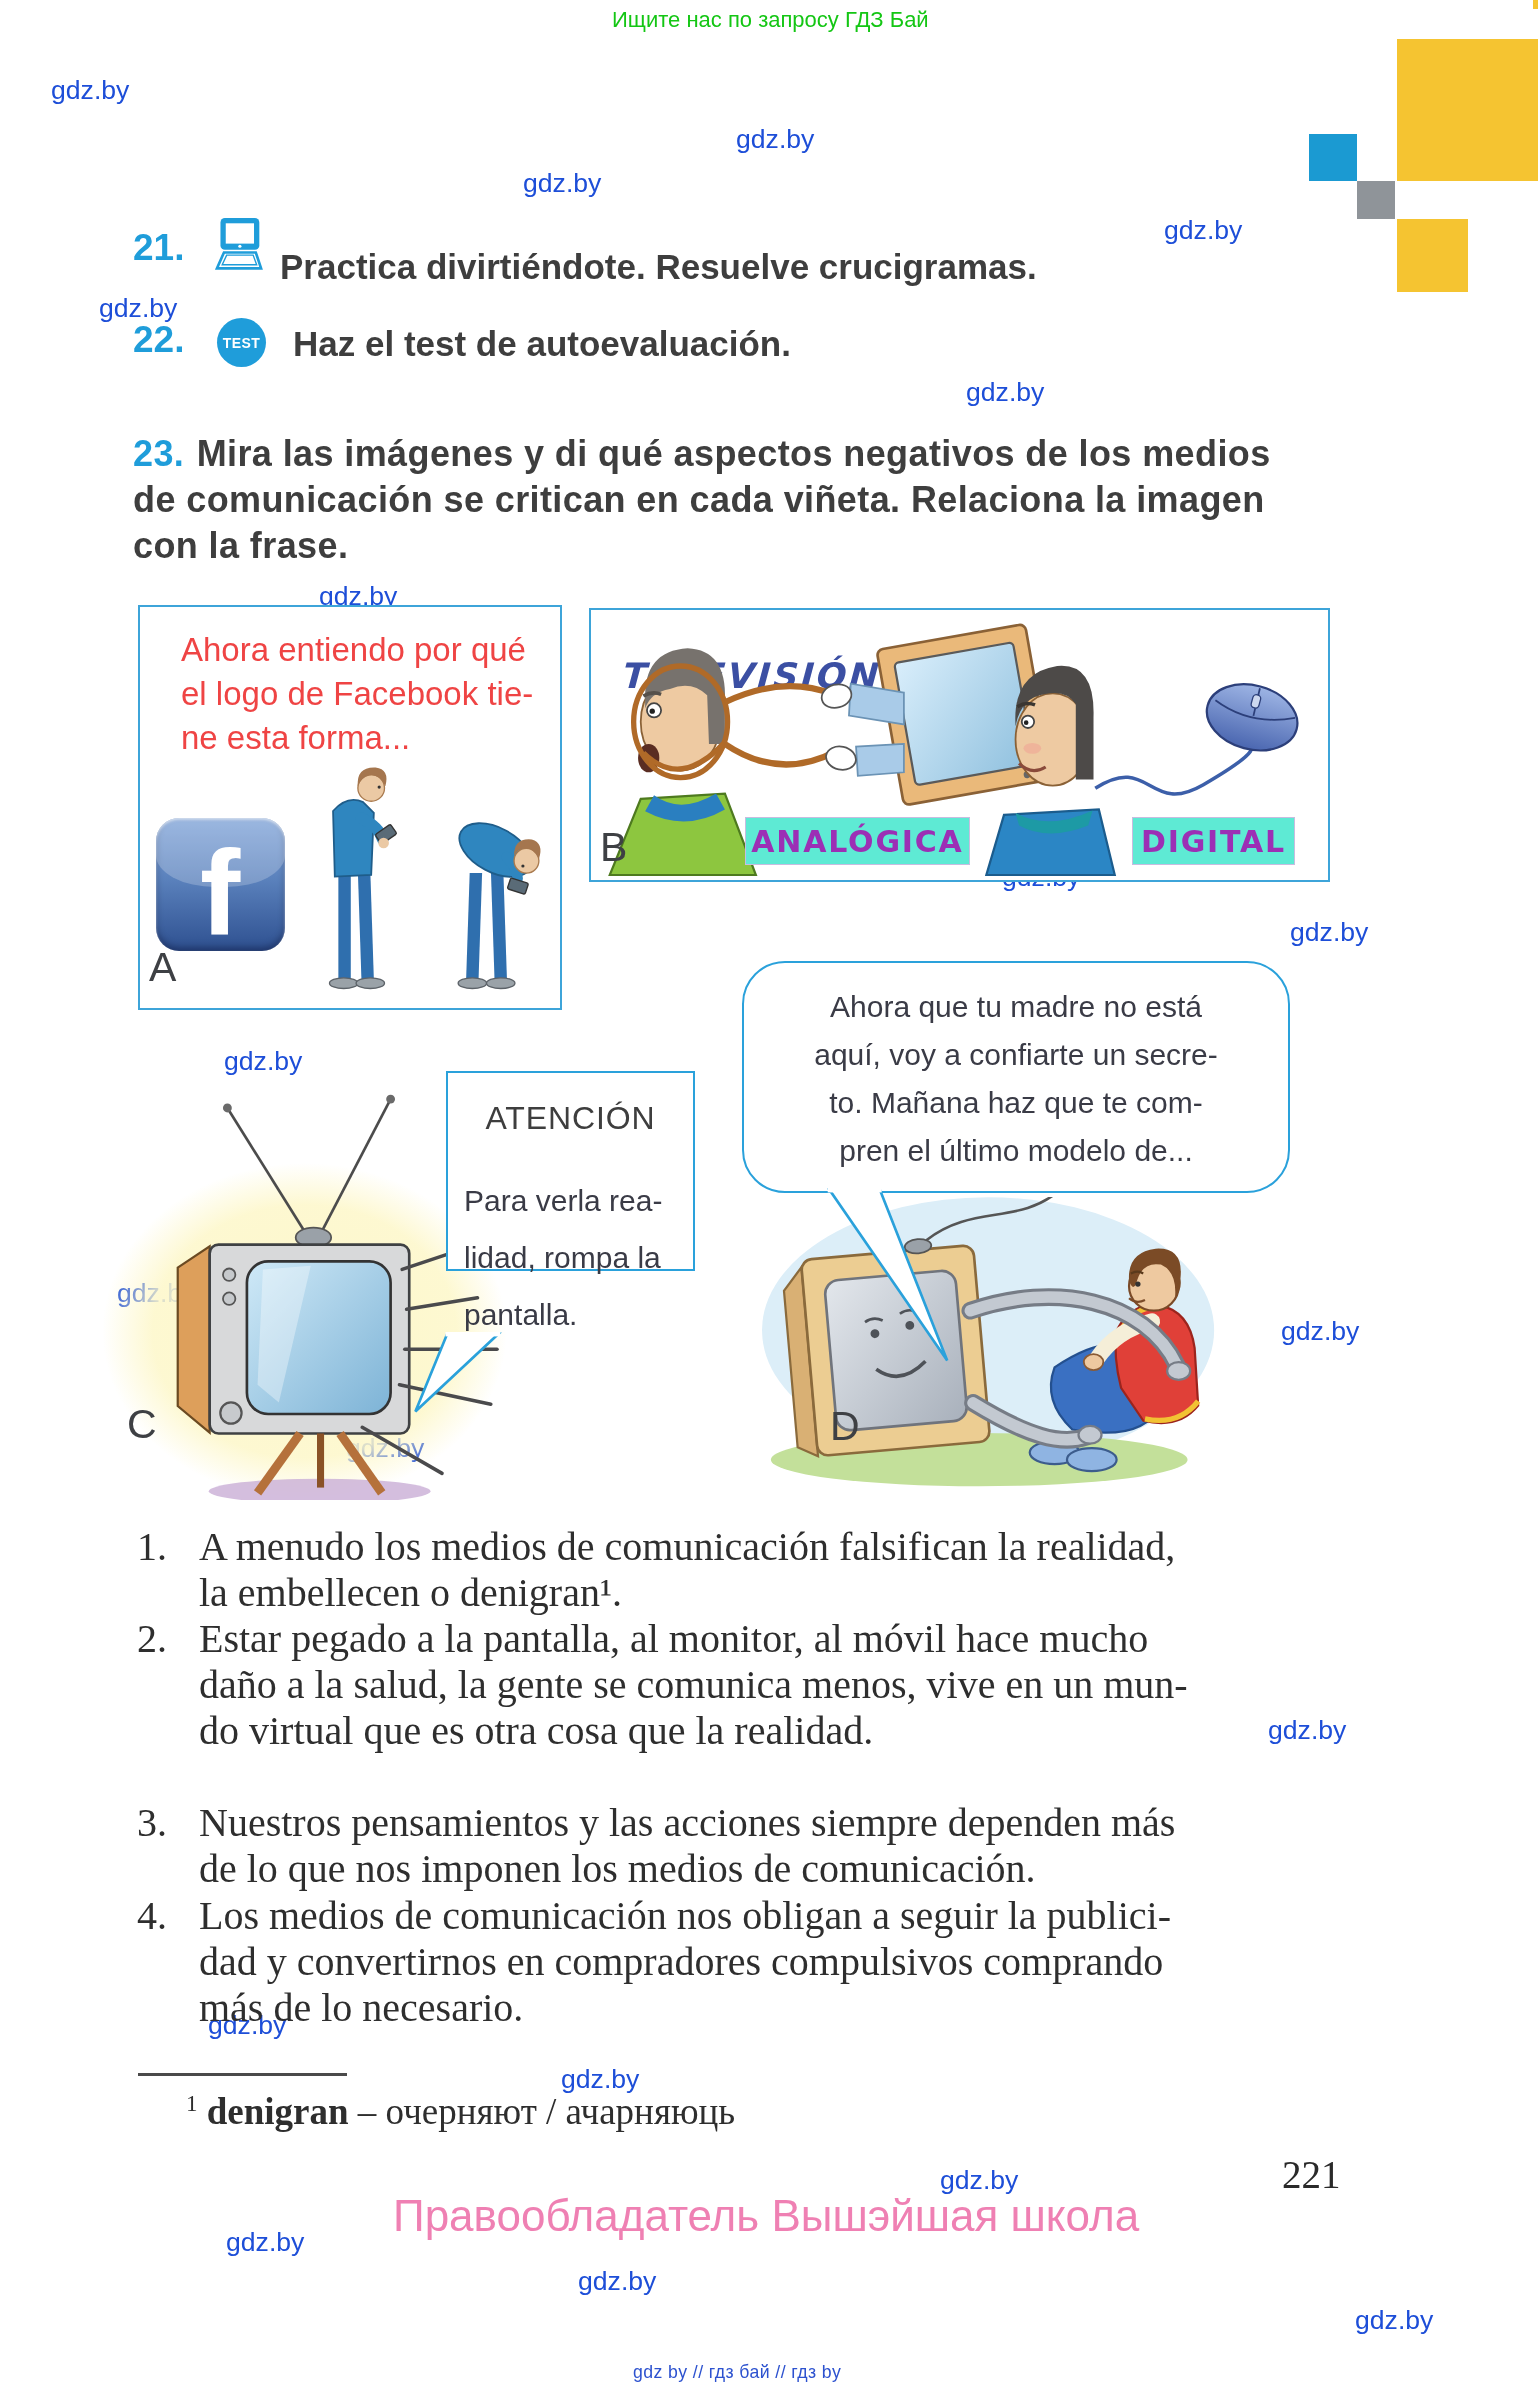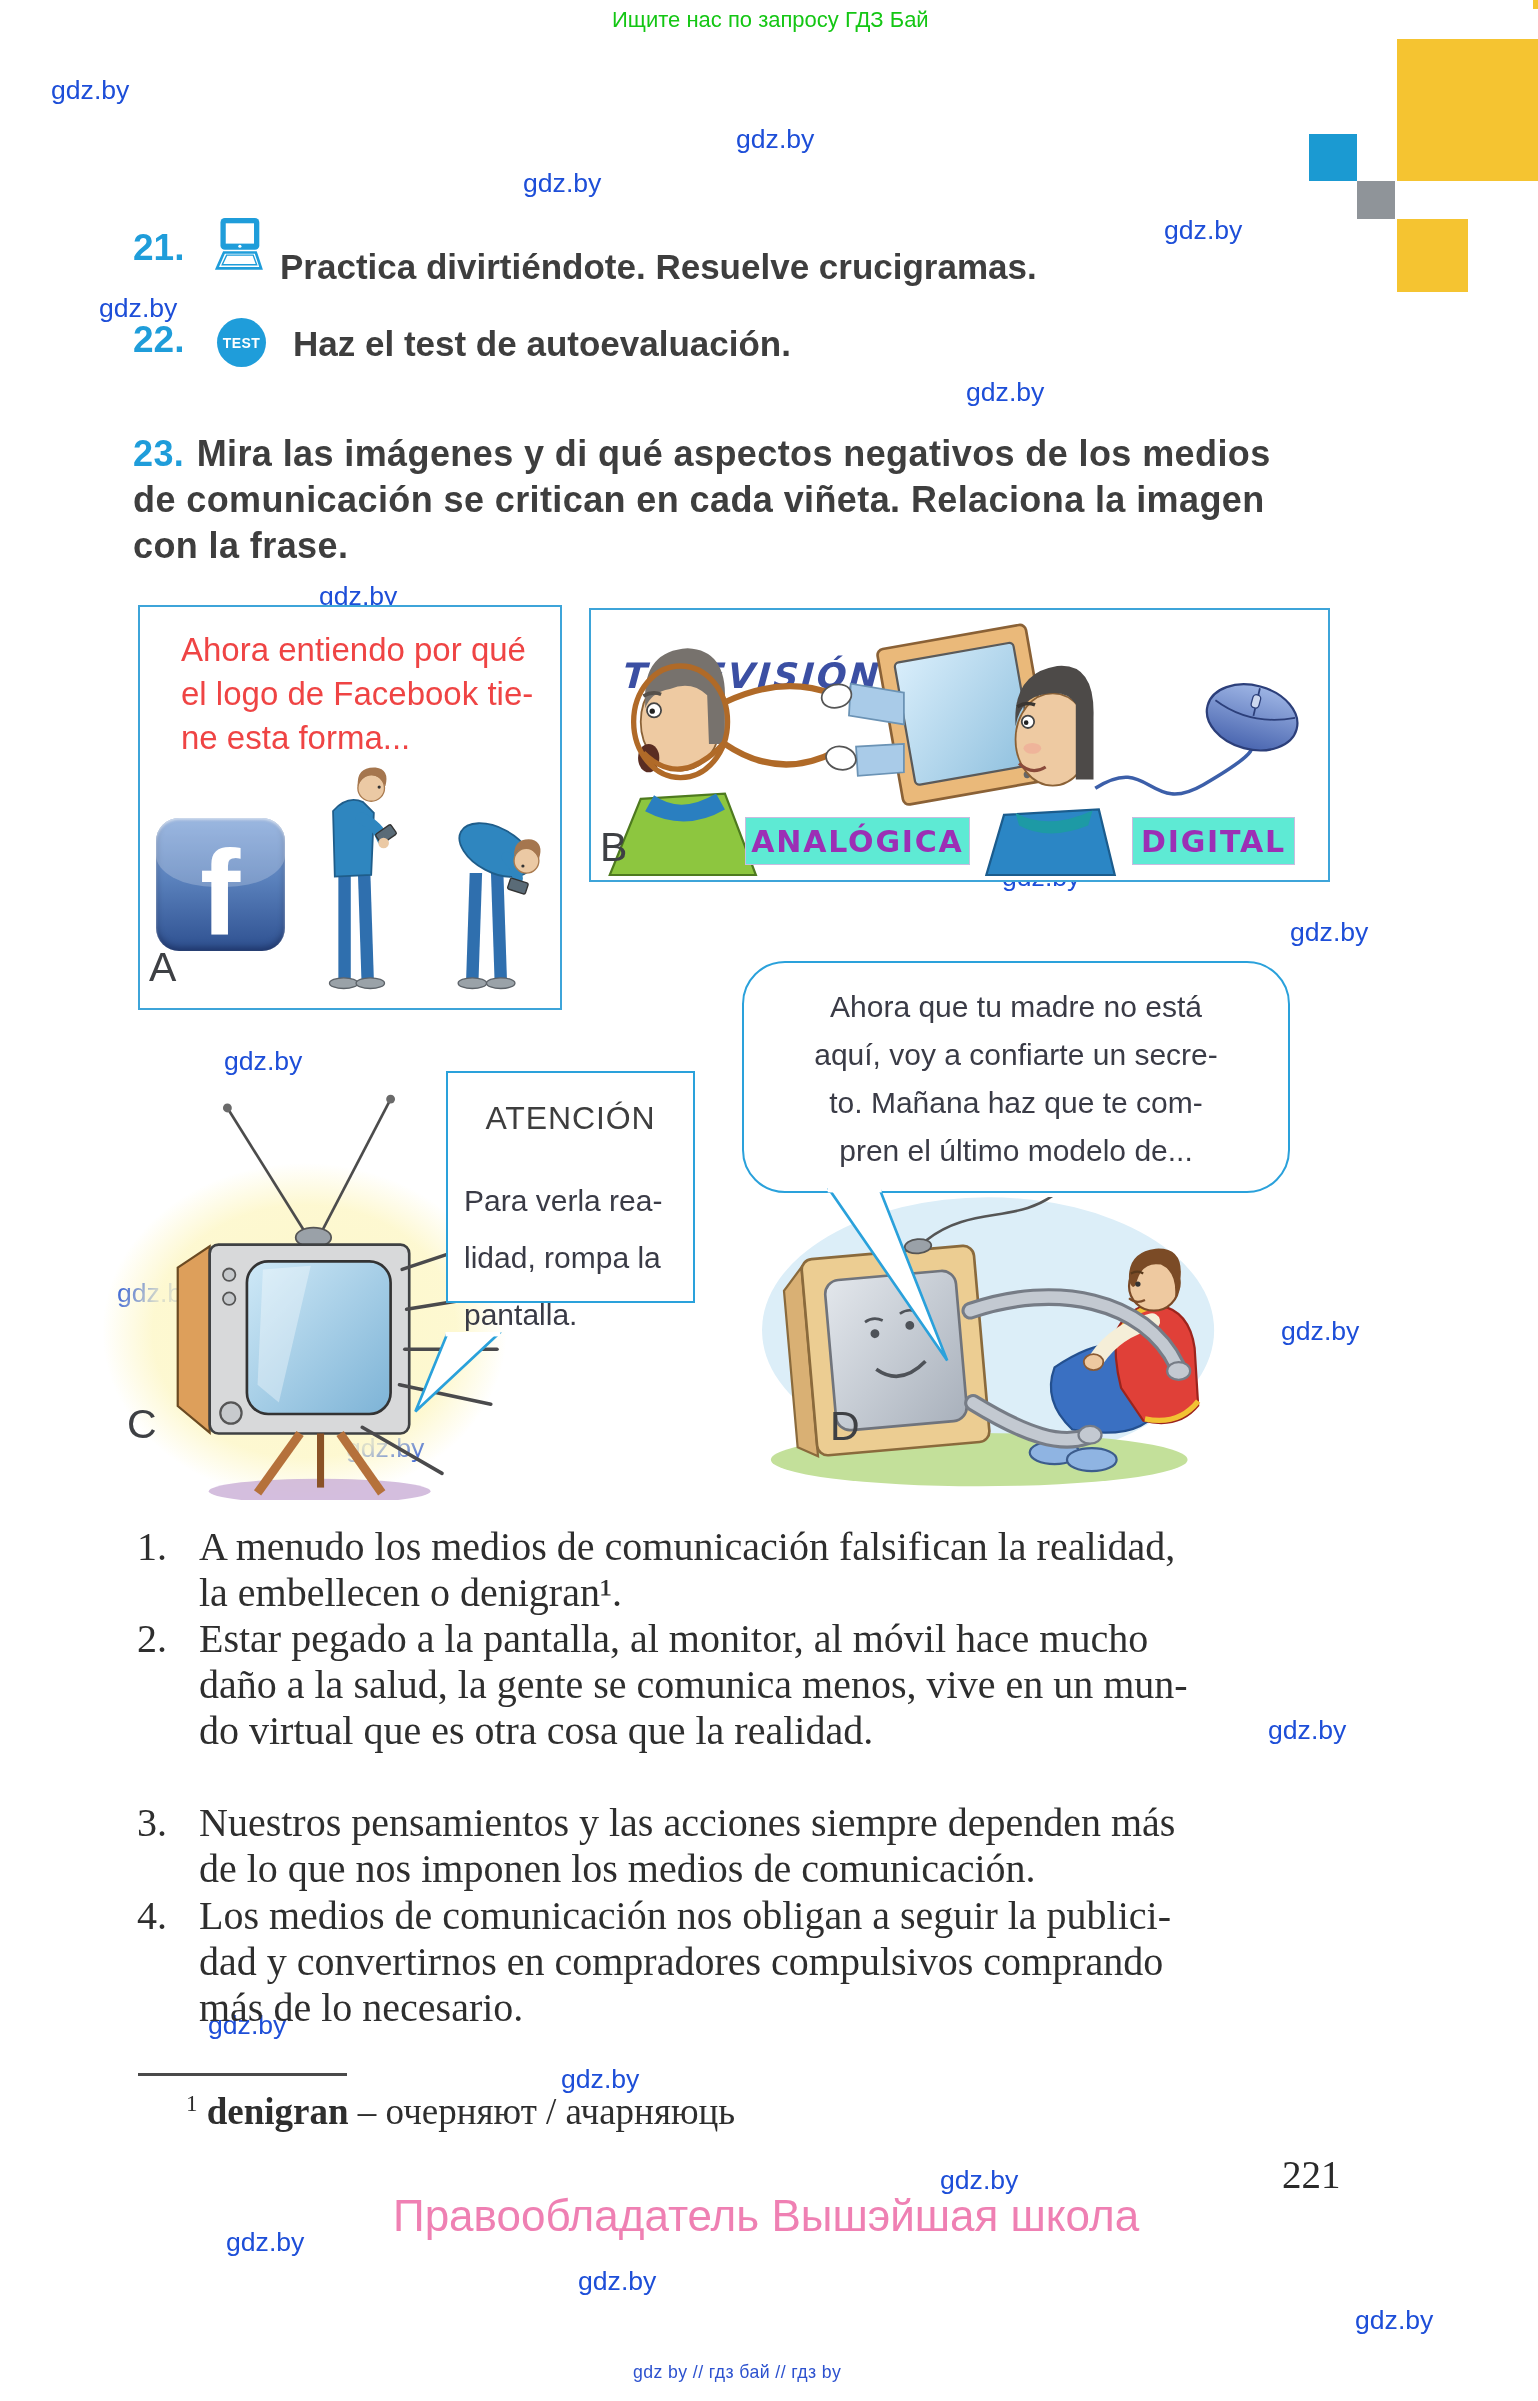--- a/index.html
+++ b/index.html
@@ -31,21 +31,21 @@
       box-shadow:inset 0 1.8px 2.7px rgba(255,255,255,.6), inset 0 -3.5px 7px rgba(0,0,30,.35);}
   .fb:before{content:"";position:absolute;left:0;top:0;right:0;height:52%;
       background:rgba(255,255,255,.22);border-radius:23px 23px 46% 46%;}
   .fb .f{position:absolute;left:44px;top:5.3px;font:700 121px "Liberation Sans",sans-serif;color:#fff;}
   .tvB-title{position:absolute;left:623px;top:656px;font:700 35px "DejaVu Sans",sans-serif;
       font-style:italic;color:#3b4fa3;letter-spacing:2.7px;transform:skewX(-4deg);}
   .plabel{position:absolute;height:46px;background:#5eead4;border:1.8px solid #c8bce0;
       display:flex;align-items:center;justify-content:center;
       font:700 30px "DejaVu Sans",sans-serif;color:#9c2fb5;letter-spacing:1.8px;}
   
-  .bubbleC{position:absolute;left:446px;top:1071px;width:249px;height:232px;background:#fff;
+  .bubbleC{position:absolute;left:446px;top:1071px;width:249px;height:200px;background:#fff;
       border:2.7px solid #2aa1db;box-sizing:border-box;padding-top:26.6px;}
   .bubbleC .ttl{text-align:center;font:400 32px "Liberation Sans",sans-serif;color:#3e3e3e;letter-spacing:0.9px;}
   .bubbleC .lines{margin-top:35px;padding-left:16px;font:400 30px "Liberation Sans",sans-serif;
       color:#3a3b46;line-height:57px;}
   .bubbleD{position:absolute;left:742px;top:961px;width:548px;height:232px;background:#fff;
       border:2.7px solid #2aa1db;border-radius:43px;box-sizing:border-box;padding-top:20px;}
   .bubbleD .lines{text-align:center;font:400 30px "Liberation Sans",sans-serif;color:#3a3b46;line-height:48px;}
   
   .stmt{position:absolute;left:137px;display:flex;font-family:"Liberation Serif",serif;color:#2e2e2e;}
   .stmt .n{width:62px;font-size:40px;line-height:46px;}

